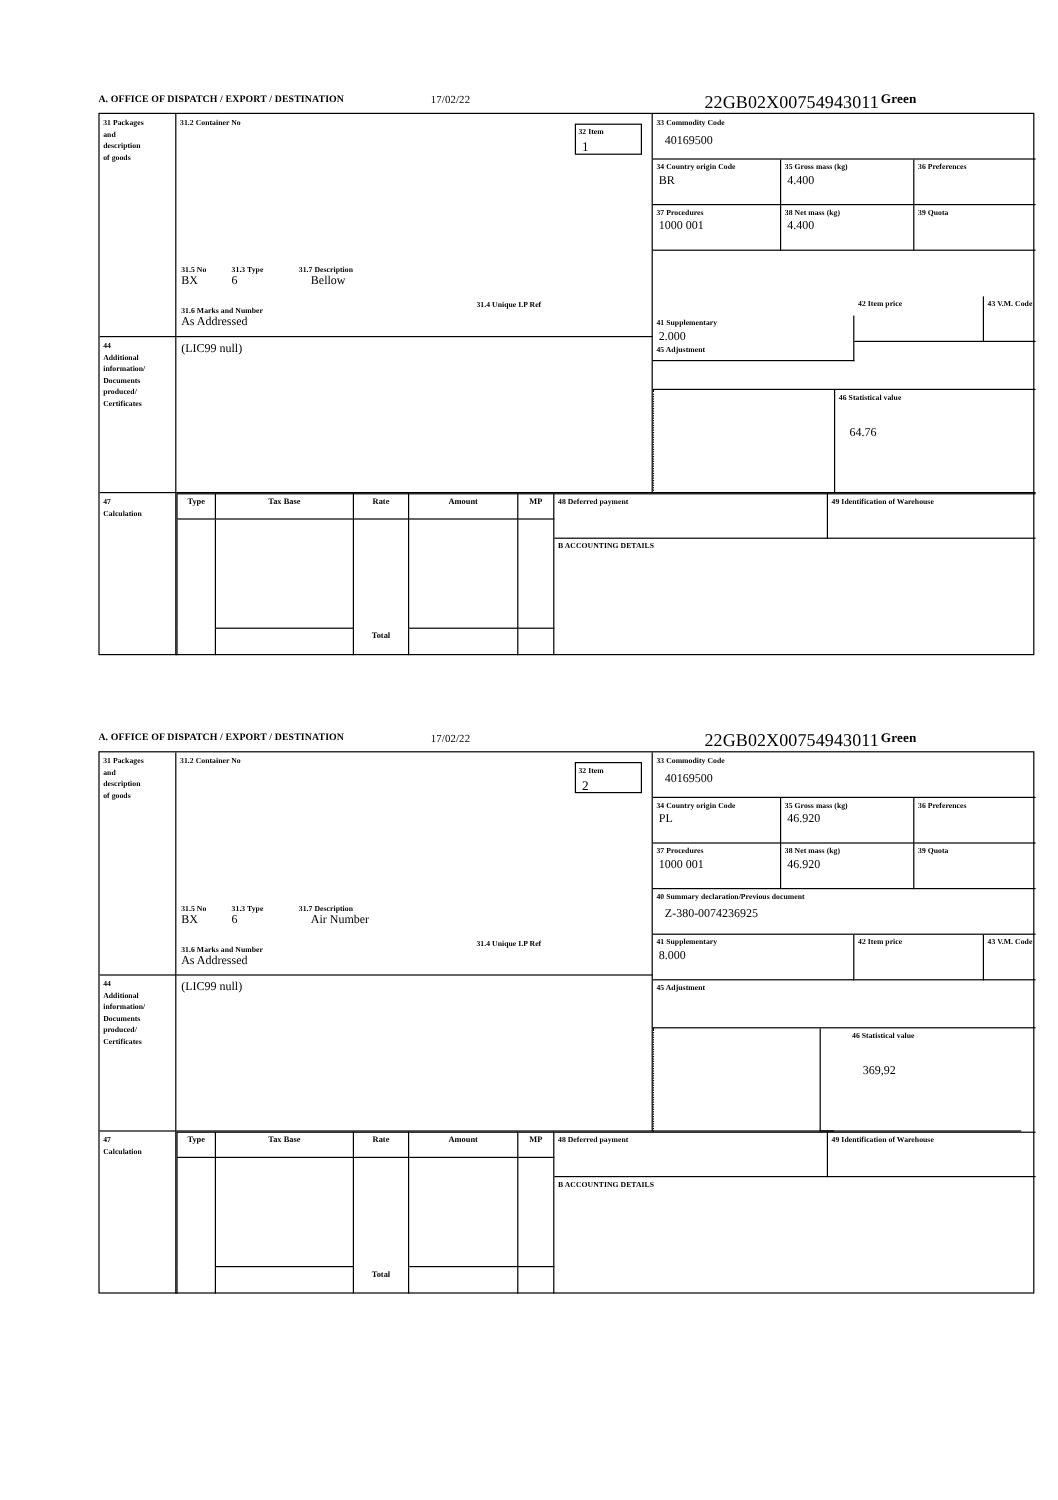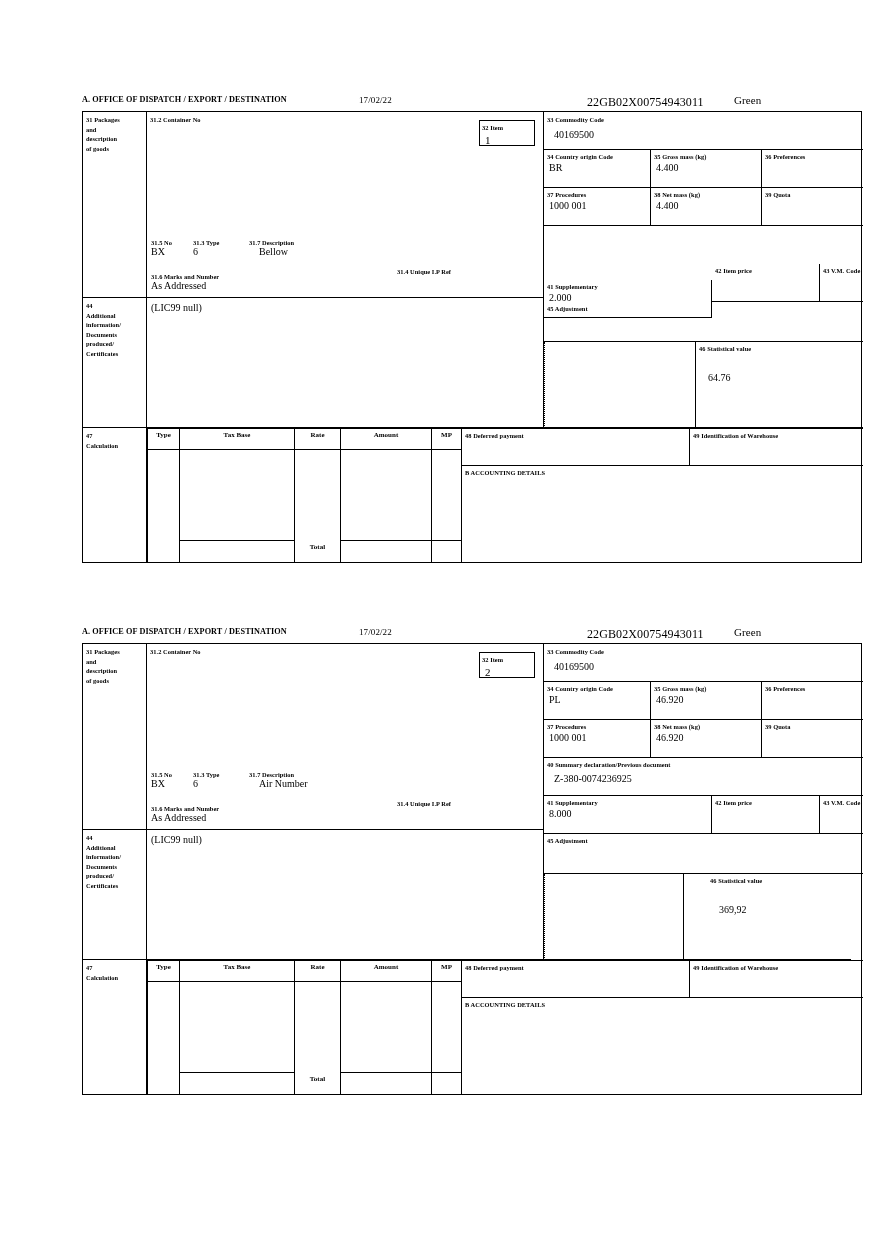--- a/index.html
+++ b/index.html
@@ -18,21 +18,20 @@
     position: absolute;
     left: 0; top: 0;
     width: 882px;
     height: 1250px;
   }
 
   .form {
     position: absolute;
     left: 82px;
     width: 780px;
-    margin-top: 17px;
   }
   .form.first { top: 78px; }
   .form.second { top: 610px; }
 
   
   .hdr {
     position: relative;
     height: 16px;
     font-size: 8.2px;
     font-weight: bold;
@@ -44,28 +43,28 @@
   }
   .hdr .date {
     position: absolute;
     left: 277px; top: 0;
     font-size: 9px;
     font-weight: normal;
   }
   .hdr .mrn {
     position: absolute;
     left: 505px; top: 0;
-    font-size: 12px;
+    font-size: 15px;
     font-weight: normal;
   }
   .hdr .lane {
     position: absolute;
     left: 652px; top: -1px;
     font-size: 11px;
-    font-weight: normal;
+    font-weight: bold;
   }
 
   
   .grid {
     position: relative;
     width: 780px;
     height: 452px;
     border: 1px solid #000;
     box-sizing: border-box;
     background: #fff;

